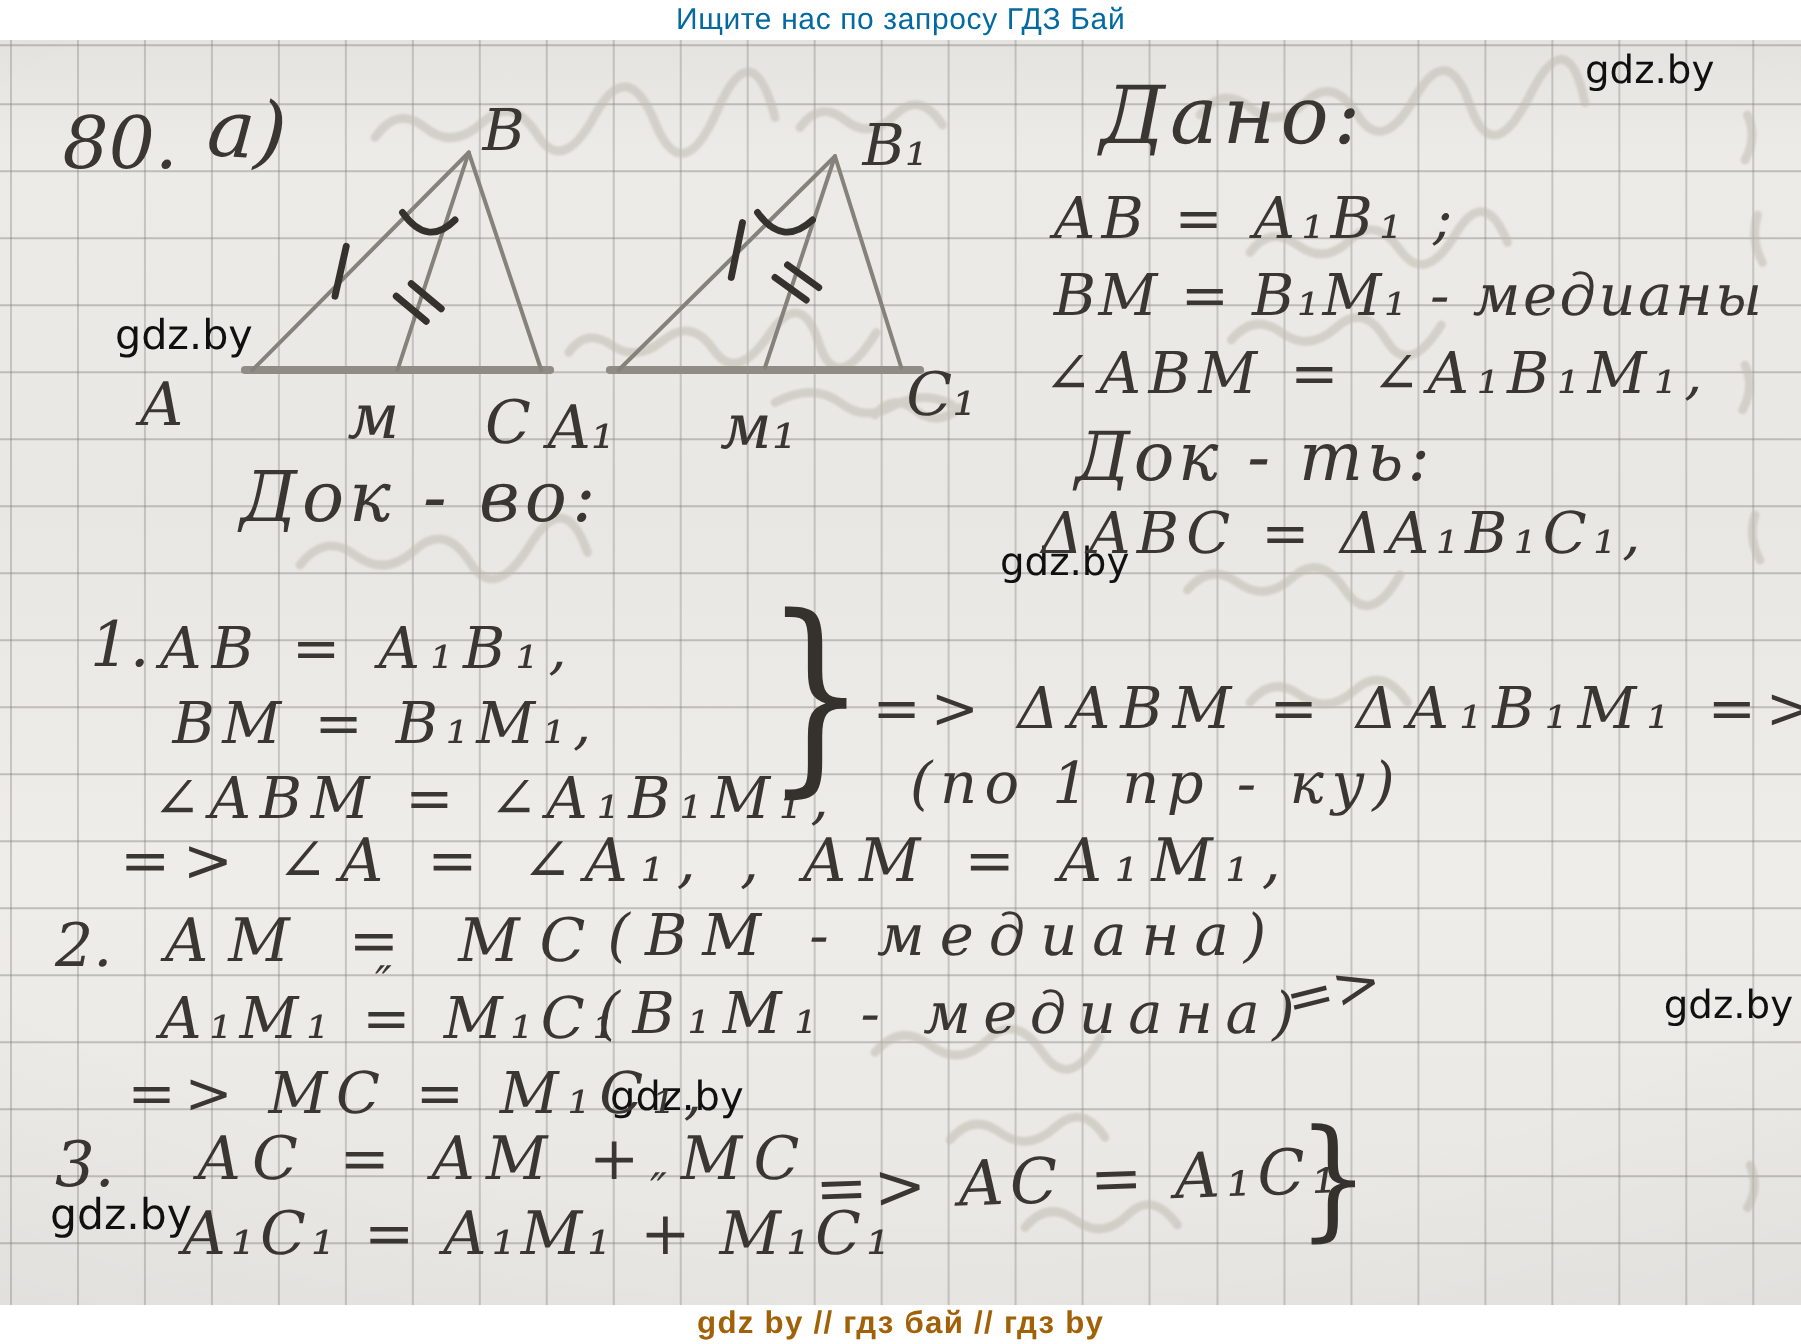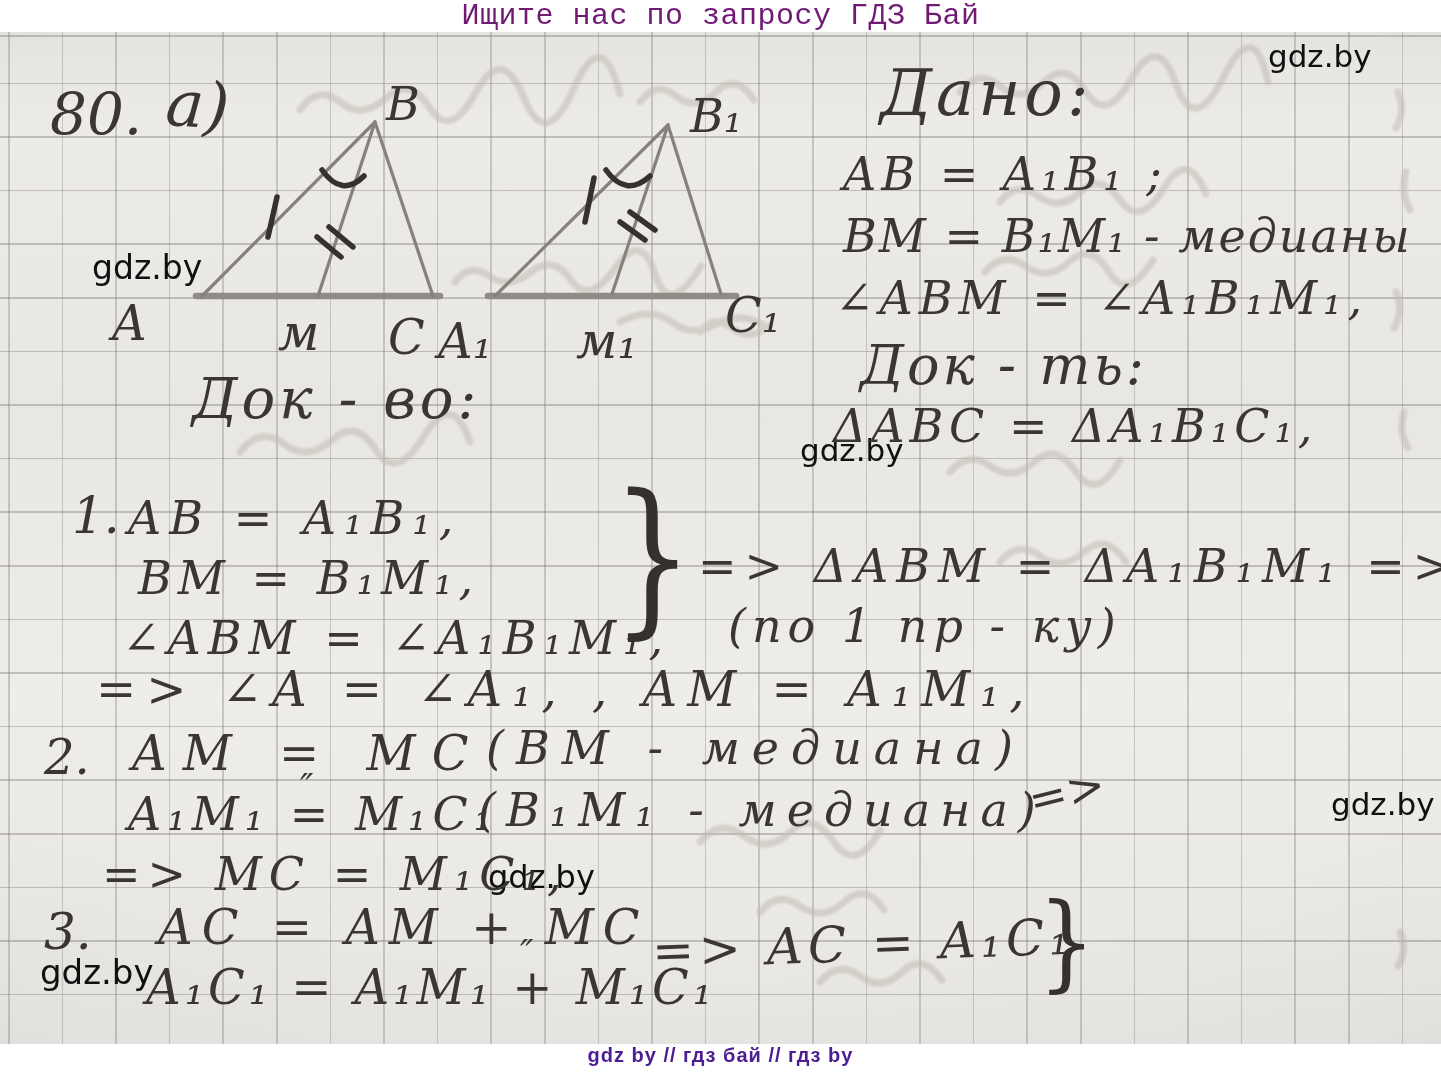--- a/index.html
+++ b/index.html
@@ -1,26 +1,26 @@
 <!DOCTYPE html>
 <html><head>
 <meta charset="utf-8">
 <style>
   html,body{margin:0;padding:0;background:#ffffff;}
   .stage{position:relative;width:1441px;height:1075px;overflow:hidden;background:#ffffff;
          font-family:"DejaVu Serif","DejaVu Sans",serif;}
   
   .top-strip{position:absolute;left:0;top:0;width:1441px;height:32px;background:#ffffff;
              display:flex;align-items:center;justify-content:center;}
-  .top-strip span{font-family:Liberation Mono, monospace;font-size:30px;
-                  color:#701a75;letter-spacing:0.5px;}
+  .top-strip span{font-family:Liberation Sans, sans-serif;font-size:24px;
+                  color:#0369a1;letter-spacing:0.5px;}
   .bottom-strip{position:absolute;left:0;bottom:0;width:1441px;height:31px;background:#ffffff;
                 display:flex;align-items:flex-start;justify-content:center;}
-  .bottom-strip span{font-family:"Liberation Sans","DejaVu Sans",sans-serif;font-size:20px;
-                     font-weight:600;color:#4c1d95;letter-spacing:1px;}
+  .bottom-strip span{font-family:"Liberation Sans","DejaVu Sans",sans-serif;font-size:25px;
+                     font-weight:600;color:#a16207;letter-spacing:1px;}
   
   .photo{position:absolute;left:0;top:32px;width:1441px;height:1012px;
          background-color:#eceae7;
          background-image:
            repeating-linear-gradient(0deg, rgba(122,120,116,0.40) 0px, rgba(122,120,116,0.40) 1.6px, transparent 1.6px, transparent 53.6px),
            repeating-linear-gradient(90deg, rgba(122,120,116,0.34) 0px, rgba(122,120,116,0.34) 1.6px, transparent 1.6px, transparent 53.6px),
            linear-gradient(180deg,#e5e3e0 0%,#edebe8 9%,#e9e7e4 38%,#efede9 66%,#e8e6e3 100%);
          background-position: 8px 5px, 8px 5px, 0 0;}
   .photo::after{content:"";position:absolute;inset:0;pointer-events:none;
          background:radial-gradient(120% 95% at 50% 40%, rgba(0,0,0,0) 55%, rgba(0,0,0,0.06) 100%);}

